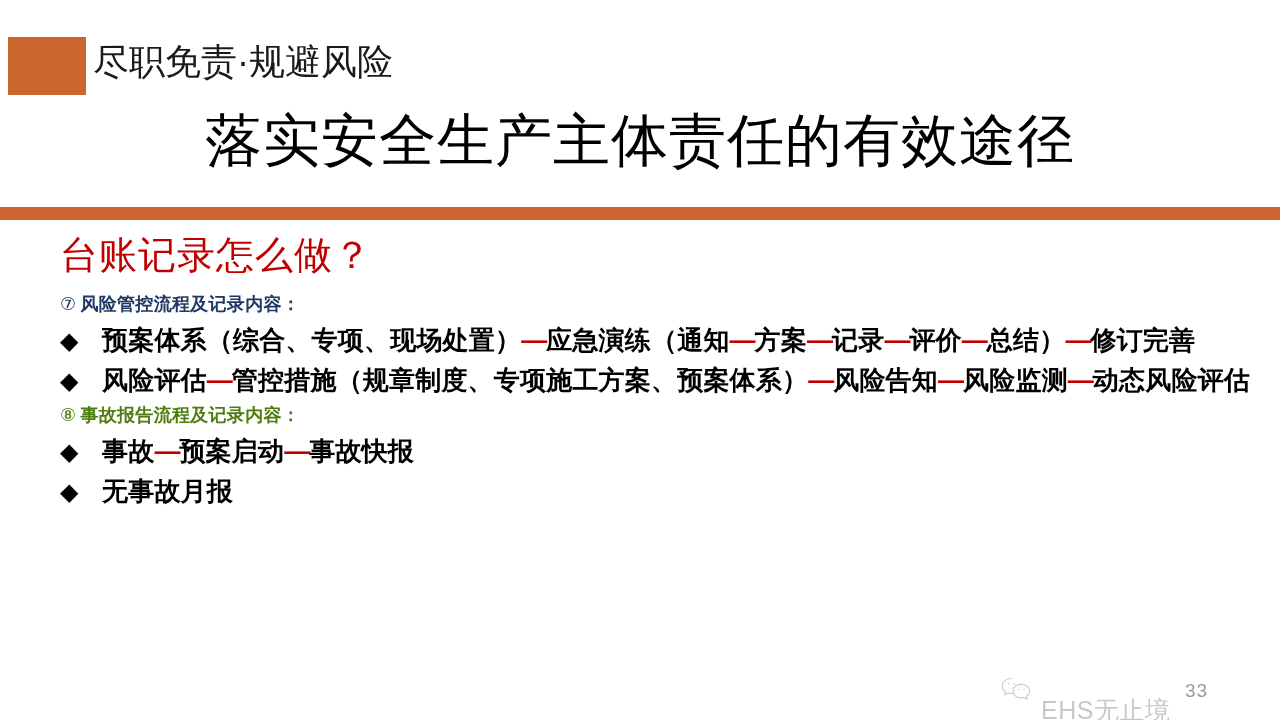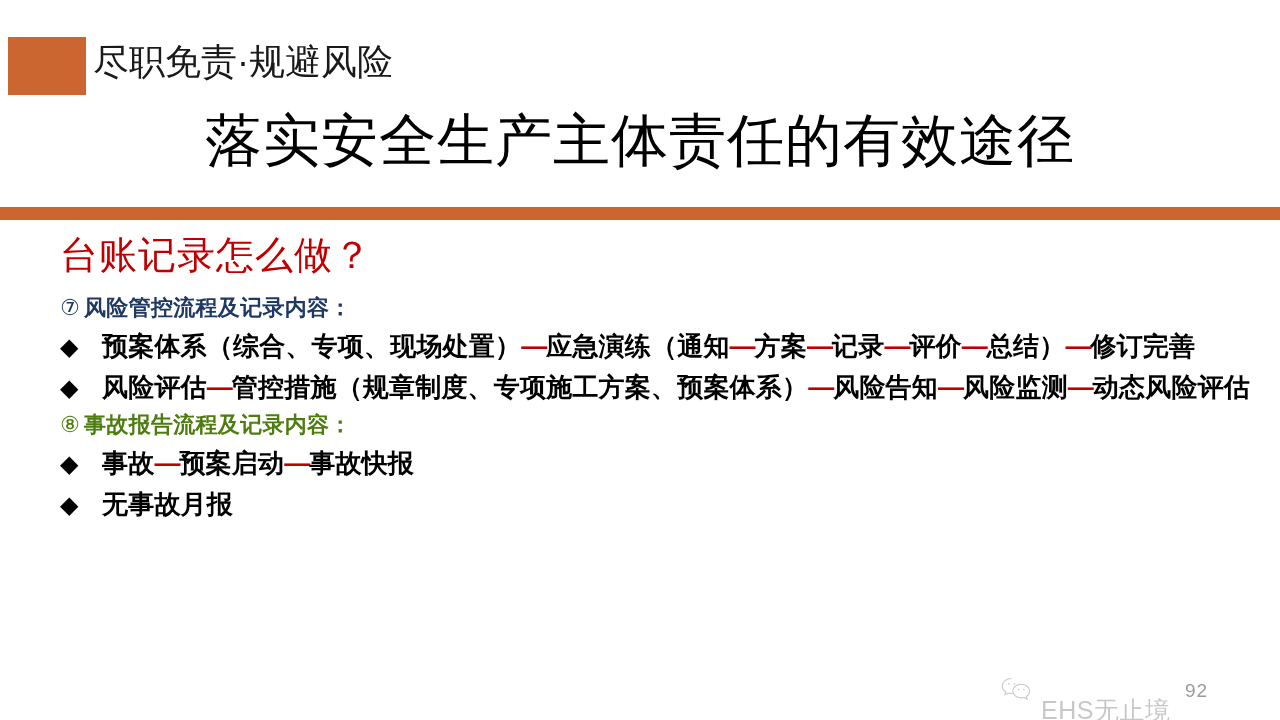--- a/index.html
+++ b/index.html
@@ -82,21 +82,21 @@
   }
 
   .content {
     position: absolute;
     left: 60px;
     top: 291px;
     width: 1200px;
   }
 
   .num-heading {
-    font-size: 22px;
+    font-size: 18px;
     font-weight: 700;
     color: #1F3864;
     line-height: 1.55;
     margin: 0 0 2px 0;
     letter-spacing: 0.3px;
   }
   .num-heading .circ {
     font-weight: 400;
     margin-right: 4px;
   }
@@ -192,15 +192,15 @@
         <circle cx="11.2" cy="10.2" r="1.1" fill="#9b9b9b" stroke="none"></circle>
         <circle cx="18.6" cy="10.2" r="1.1" fill="#9b9b9b" stroke="none"></circle>
         <path d="M27.5 10.8c-6.1 0-11 4-11 8.9 0 4.9 4.9 8.9 11 8.9 1.3 0 2.6-.2 3.8-.5l4 2.1-1.1-3.4c2.6-1.6 4.3-4.2 4.3-7.1 0-4.9-4.9-8.9-11-8.9z"></path>
         <circle cx="23.9" cy="17.6" r="1" fill="#9b9b9b" stroke="none"></circle>
         <circle cx="31.1" cy="17.6" r="1" fill="#9b9b9b" stroke="none"></circle>
       </svg>
     </span>
     <span class="watermark-text">EHS无止境</span>
   </div>
 
-  <div class="page-number">92</div>
+  <div class="page-number">33</div>
 
 </div>
 
 </body></html>

